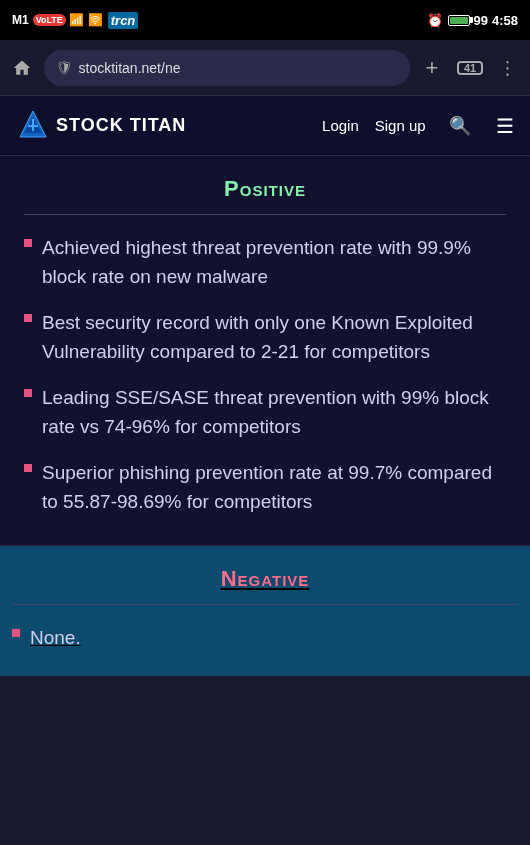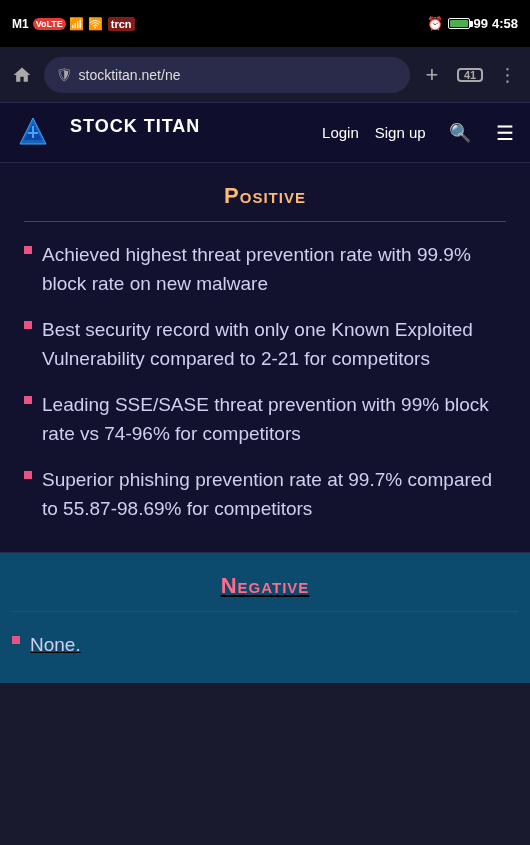--- a/index.html
+++ b/index.html
@@ -9,21 +9,21 @@
       width: 530px;
       height: 845px;
       font-family: -apple-system, BlinkMacSystemFont, 'Segoe UI', Arial, sans-serif;
       background: #1a1a2e;
       overflow: hidden;
     }
 
     
     .status-bar {
       width: 100%;
-      height: 47px;
+      height: 40px;
       background: #000;
       display: flex;
       align-items: center;
       justify-content: space-between;
       padding: 0 12px;
       color: #fff;
       font-size: 13px;
       font-weight: 600;
     }
     .status-left {
@@ -148,22 +148,22 @@
       width: 100%;
       height: 60px;
       background: #0f0f2d;
       display: flex;
       align-items: center;
       padding: 0 16px;
       border-bottom: 1px solid #2a2a4a;
     }
     .logo-area {
       display: flex;
-      align-items: flex-start;
-      gap: 20px;
+      align-items: center;
+      gap: 6px;
       flex: 1;
     }
     .logo-icon {
       width: 34px;
       height: 34px;
     }
     .logo-text {
       color: #fff;
       font-size: 18px;
       font-weight: 700;
@@ -206,21 +206,21 @@
     }
     .section-title {
       text-align: center;
       font-size: 22px;
       font-weight: 700;
       font-variant: small-caps;
       margin-bottom: 12px;
       letter-spacing: 1px;
     }
     .section-title.positive {
-      color: #fdba74;
+      color: #86efac;
     }
     .section-title.negative {
       color: #ff6b8a;
     }
     .section-divider {
       border: none;
       border-top: 1px solid #444466;
       margin-bottom: 18px;
     }
     .bullet-list {
@@ -255,21 +255,21 @@
   </style>
 </head>
 <body>
 
 <div class="status-bar">
   <div class="status-left">
     <span>M1</span>
     <span style="background:#e53935;color:#fff;font-size:9px;padding:1px 3px;border-radius:6px;">VoLTE</span>
     <span>📶</span>
     <span>🛜</span>
-    <span style="background:#7f1d1d;color:#fff;font-size:11px;padding:1px 3px;border-radius:2px;">trcn</span>
+    <span style="background:#0369a1;color:#fff;font-size:13px;padding:1px 3px;border-radius:2px;font-style:italic;">trcn</span>
   </div>
   <div class="status-right">
     <span>⏰</span>
     <span class="battery-icon">
         <div class="battery-fill"></div>
       </span>
     <span>99</span>
     <span>4:58</span>
   </div>
 </div>

